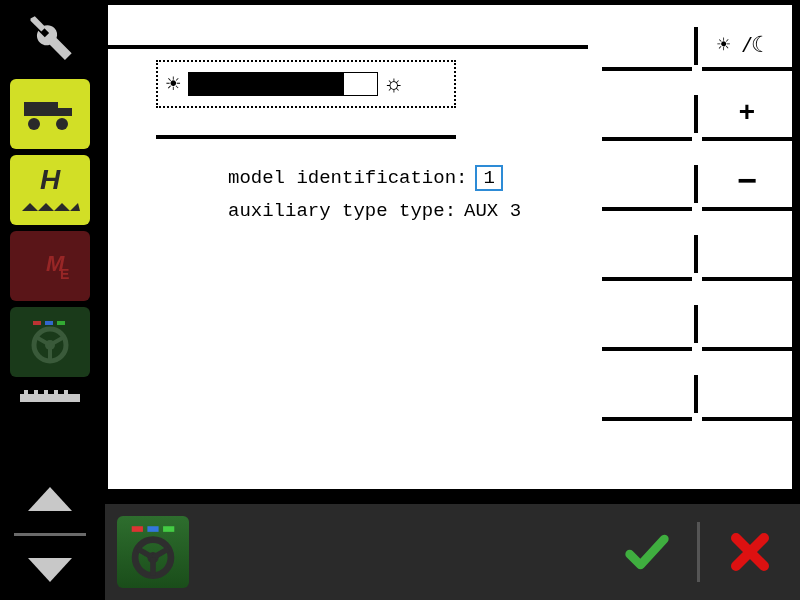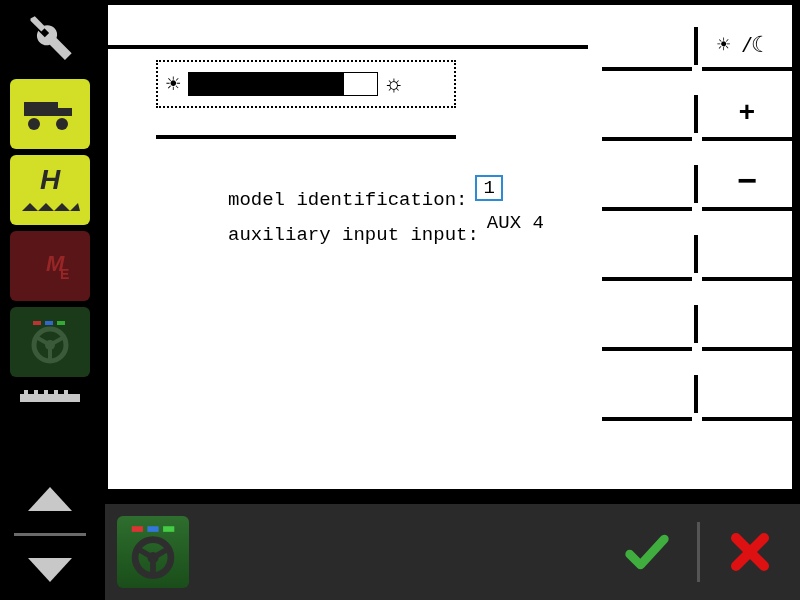--- a/index.html
+++ b/index.html
@@ -125,21 +125,21 @@
   .row {
     position:absolute;
     display:flex;
     align-items:center;
     font-size:19px;
     color:#000;
     font-family:"Courier New", monospace;
   }
   .row.model { left:120px; top:160px; }
   .row.aux   { left:120px; top:195px; }
-  .label { margin-right:4px;margin-top:24px; }
+  .label { margin-right:4px; }
   .val-box {
     border:2px solid #2d8bd6;
     padding:0 6px;
     margin-left:4px;
     min-width:20px;
     text-align:center;
   }
   
   .softkeys {
     position:absolute;
@@ -273,22 +273,22 @@
     <span style="font-size:24px;">☼</span>
   </div>
 
   <div class="sep-line"></div>
 
   <div class="row model">
     <span class="label">model identification:</span>
     <span class="val-box">1</span>
   </div>
   <div class="row aux">
-    <span class="label">auxiliary input input:</span>
-    <span style="margin-left:4px;">AUX 4</span>
+    <span class="label">auxiliary type type:</span>
+    <span style="margin-left:4px;">AUX 3</span>
   </div>
 
   <div class="softkeys">
 
     <div class="vline" style="top:22px;"></div>
     <div class="sk-cell" style="right:0; top:10px; font-size:22px;">
       <svg width="60" height="30" viewBox="0 0 60 30">
           <text x="0" y="22" font-size="22">☀</text>
           <text x="24" y="22" font-size="20">/</text>
           <text x="34" y="22" font-size="22">☾</text>

